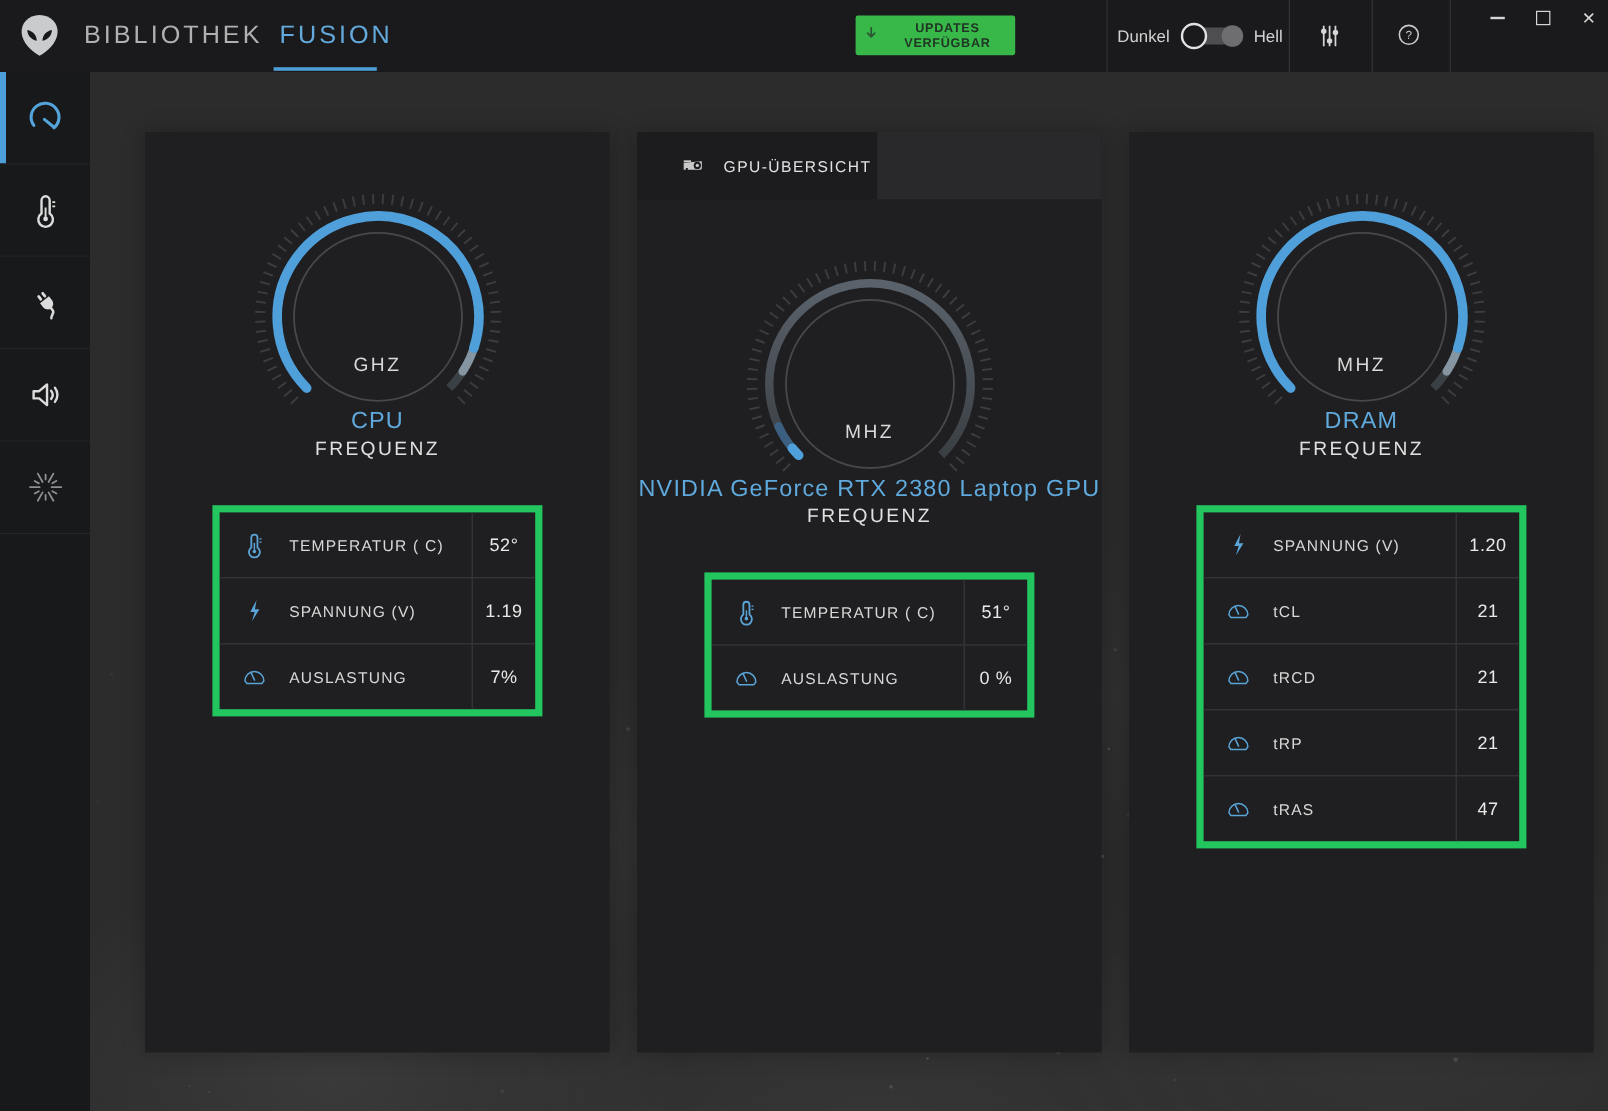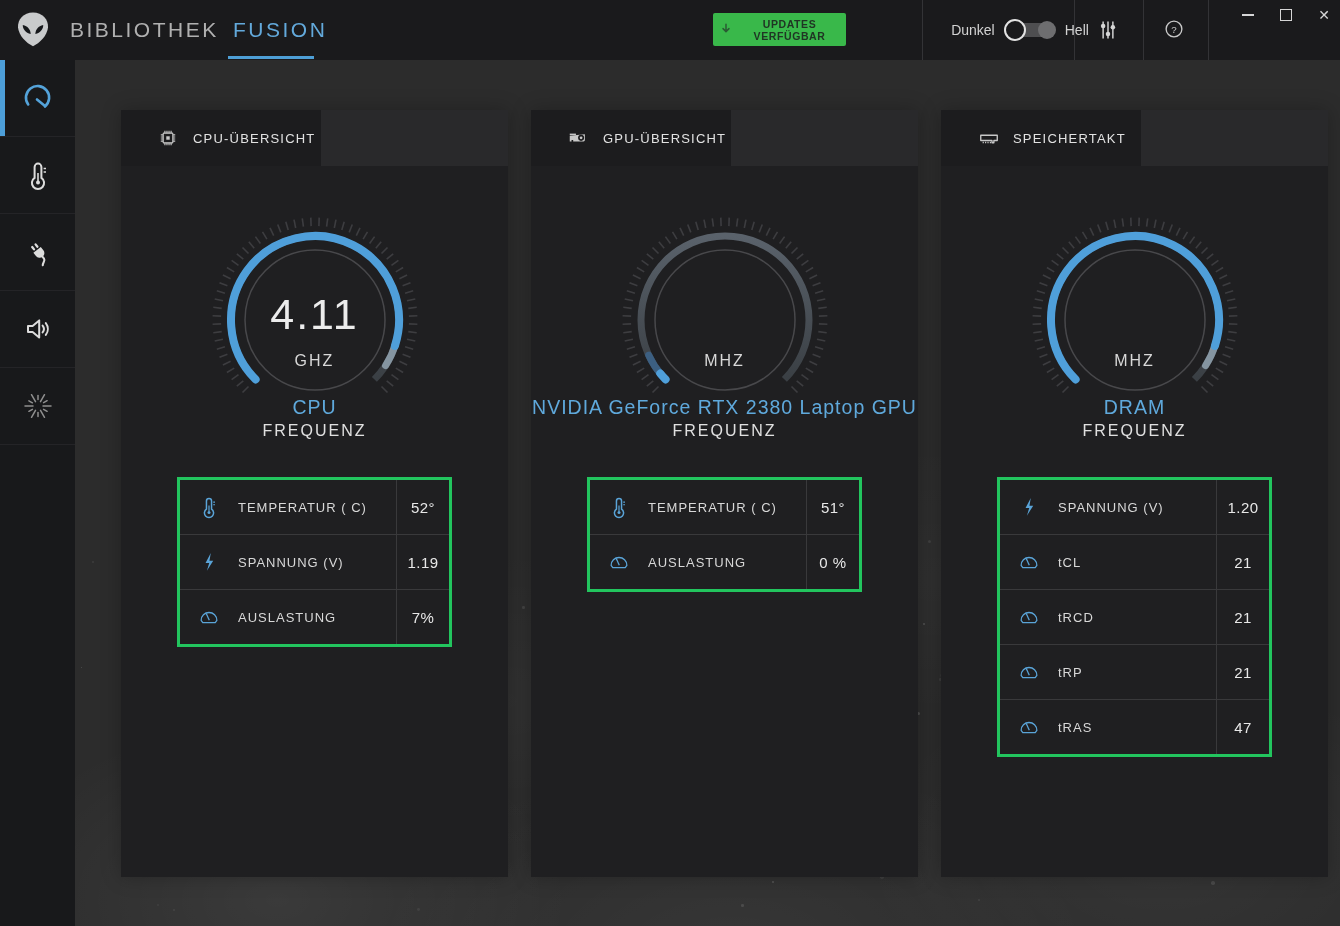--- a/index.html
+++ b/index.html
@@ -14,21 +14,21 @@
             color:#b0b0b0;text-decoration:none;font-weight:400;}
   .nav-bibliothek{left:70px;}
   .nav-fusion{left:233px;color:#63a9db;}
   .fusion-underline{position:absolute;left:228px;top:56px;width:86px;height:3px;background:#4e9fd6;}
   .updates-btn{position:absolute;left:713px;top:13px;width:133px;height:33px;background:#39b84a;
                border:none;border-radius:2px;display:flex;align-items:center;justify-content:space-between;gap:6px;
                font-family:"Liberation Sans",sans-serif;font-size:10.5px;font-weight:700;letter-spacing:.6px;
                color:#203524;cursor:pointer;}
   .tb-sep{position:absolute;top:0;width:1px;height:60px;background:#333336;}
   .theme-group{position:absolute;left:925px;top:0;width:150px;height:60px;display:flex;align-items:center;
-               justify-content:center;gap:9px;margin-left:20px;}
+               justify-content:center;gap:9px;}
   .theme-label{font-size:14px;color:#d2d2d2;}
   .toggle{position:relative;width:52px;height:22px;cursor:pointer;}
   .toggle .ring{position:absolute;left:0;top:0;width:18px;height:18px;border:2px solid #e2e2e2;border-radius:50%;background:#1a1a1c;z-index:2;}
   .toggle .track{position:absolute;left:10px;top:4px;width:40px;height:14px;background:#4e4e50;border-radius:7px;}
   .toggle .knob{position:absolute;right:0;top:2px;width:18px;height:18px;border-radius:50%;background:#6e6e70;}
   .tb-icon{position:absolute;top:17px;width:26px;height:26px;cursor:pointer;}
   .eq-icon{left:1095px;}
   .help-icon{left:1162px;}
   .win-controls{position:absolute;right:8px;top:4px;display:flex;gap:22px;align-items:center;height:22px;}
   .wc{width:16px;height:16px;display:flex;align-items:center;justify-content:center;color:#d6d6d6;cursor:pointer;}
@@ -67,21 +67,21 @@
   .gauge-svg{position:absolute;left:0;top:0;}
   .g-value{position:absolute;left:0;top:76px;width:100%;text-align:center;font-size:43px;font-weight:300;
            letter-spacing:2px;color:#ececec;}
   .g-unit{position:absolute;left:0;top:138px;width:100%;text-align:center;font-size:16px;letter-spacing:2px;
           color:#d8d8d8;}
   .g-name{position:absolute;left:-88px;top:182px;width:388px;text-align:center;font-size:19.5px;
           letter-spacing:1px;color:#5fa9dc;white-space:nowrap;}
   .g-sub{position:absolute;left:0;top:208px;width:100%;text-align:center;font-size:16px;letter-spacing:2px;
          color:#e0e0e0;}
 
-  .stats{margin:31px 56px 0;border:3px solid #22c55e;}
+  .stats{margin:31px 56px 0;border:6px solid #22c55e;}
   .stat-row{display:flex;align-items:stretch;height:54px;border-top:1px solid #39393b;}
   .stat-row:first-child{border-top:none;}
   .stat-icon{width:58px;display:flex;align-items:center;justify-content:center;}
   .stat-icon svg{width:24px;height:24px;}
   .stat-label{flex:1;display:flex;align-items:center;font-size:13px;letter-spacing:1px;color:#d8d8d8;
               white-space:nowrap;}
   .stat-value{width:52px;border-left:1px solid #39393b;display:flex;align-items:center;justify-content:center;
               font-size:15px;color:#e8e8e8;letter-spacing:.5px;}
 </style>
 </head>
@@ -288,30 +288,20 @@
         <div class="dot" style="left: 1247px; top: 706px; width: 1.4px; height: 1.4px; opacity: 0.126;"></div>
         <div class="dot" style="left: 342px; top: 848px; width: 2.8px; height: 2.8px; opacity: 0.066;"></div>
         <div class="dot" style="left: 1188px; top: 647px; width: 1.5px; height: 1.5px; opacity: 0.138;"></div>
         <div class="dot" style="left: 56px; top: 448px; width: 2px; height: 2px; opacity: 0.129;"></div>
         <div class="dot" style="left: 1014px; top: 483px; width: 2.6px; height: 2.6px; opacity: 0.119;"></div>
         <div class="dot" style="left: 688px; top: 496px; width: 2.4px; height: 2.4px; opacity: 0.088;"></div>
         <div class="dot" style="left: 197px; top: 709px; width: 1.8px; height: 1.8px; opacity: 0.059;"></div>
       </div>
     <div class="cards" id="cards">
         <section class="card">
-          <div class="card-header">
-            <div class="card-tab">
-              <span class="tab-icon"><svg viewBox="0 0 32 32" width="22" height="22" fill="none" stroke="#c8c8c8" stroke-width="1.7">
-                  <rect x="9" y="9" width="14" height="14" rx="1"></rect>
-                  <rect x="13.5" y="13.5" width="5" height="5" fill="#c8c8c8" stroke="none"></rect>
-                  <path d="M11.5 5.5 V9 M11.5 23 V26.5 M5.5 11.5 H9 M23 11.5 H26.5 M14.5 5.5 V9 M14.5 23 V26.5 M5.5 14.5 H9 M23 14.5 H26.5 M17.5 5.5 V9 M17.5 23 V26.5 M5.5 17.5 H9 M23 17.5 H26.5 M20.5 5.5 V9 M20.5 23 V26.5 M5.5 20.5 H9 M23 20.5 H26.5 "></path>
-                </svg></span>
-              <span class="tab-label">CPU-ÜBERSICHT</span>
-            </div>
-          </div>
           <div class="gauge-wrap">
             <svg class="gauge-svg" width="212" height="212" viewBox="0 0 212 212">
               <defs>
                 <linearGradient id="tg-cpu" x1="0" y1="0" x2="0" y2="1">
                   <stop offset="0" stop-color="#5a626b"></stop>
                   <stop offset="1" stop-color="#3a3f44"></stop>
                 </linearGradient>
               </defs>
               <g stroke="#3d3d40" stroke-width="1.6">
                 <line x1="39.5" y1="172.5" x2="33.5" y2="178.5"></line>
@@ -371,21 +361,20 @@
                 <line x1="186.8" y1="154.1" x2="194.1" y2="158.5"></line>
                 <line x1="182.5" y1="160.6" x2="189.4" y2="165.6"></line>
                 <line x1="177.7" y1="166.8" x2="184.2" y2="172.2"></line>
                 <line x1="172.5" y1="172.5" x2="178.5" y2="178.5"></line>
               </g>
               <circle cx="106" cy="106" r="70" fill="none" stroke="#48484b" stroke-width="1.5"></circle>
               <path d="M 46.60 165.40 A 84 84 0 1 1 165.40 165.40" fill="none" stroke="url(#tg-cpu)" stroke-width="7"></path>
               <path d="M 186.48 130.07 A 84 84 0 0 1 176.57 151.57" fill="none" stroke="#8595a1" stroke-width="7" stroke-linecap="round"></path>
               <path d="M 46.60 165.40 A 84 84 0 1 1 185.89 131.96" fill="none" stroke="#4f9fda" stroke-width="8" stroke-linecap="round"></path>
             </svg>
-            <div class="g-value">4.11</div>
             <div class="g-unit">GHZ</div>
             <div class="g-name">CPU</div>
             <div class="g-sub">FREQUENZ</div>
           </div>
           <div class="stats">
             <div class="stat-row">
               <span class="stat-icon">
                 <svg viewBox="0 0 32 32" width="32" height="32" fill="none" stroke="#5aa4d8" stroke-width="2">
                   <path d="M12.6 18.9 V8 a3.4 3.4 0 0 1 6.8 0 v10.9 a6.1 6.1 0 1 1 -6.8 0 Z"></path>
                   <path d="M16 14 v8" stroke-width="1.6"></path>
@@ -525,29 +514,20 @@
                   <path d="M5.5 20.5 A10.5 10.5 0 1 1 26.5 20.5 L24.3 23.4 H7.7 Z" stroke-linejoin="round"></path>
                   <path d="M12.3 11.2 L16.4 20.2"></path>
                 </svg>
               </span>
               <span class="stat-label">AUSLASTUNG</span>
               <span class="stat-value">0 %</span>
             </div>
           </div>
         </section>
         <section class="card">
-          <div class="card-header">
-            <div class="card-tab">
-              <span class="tab-icon"><svg viewBox="0 0 32 32" width="24" height="24" fill="none" stroke="#c8c8c8" stroke-width="1.8">
-                  <path d="M5 11 h22 v7 h-4.5 v3 h-2.5 v-3 H5 Z" stroke-linejoin="round"></path>
-                  <path d="M7.5 20.5 h1.6 M10.7 20.5 h1.6 M13.9 20.5 h1.6 M17.1 20.5 h1.6" stroke-width="2"></path>
-                </svg></span>
-              <span class="tab-label">SPEICHERTAKT</span>
-            </div>
-          </div>
           <div class="gauge-wrap">
             <svg class="gauge-svg" width="212" height="212" viewBox="0 0 212 212">
               <defs>
                 <linearGradient id="tg-dram" x1="0" y1="0" x2="0" y2="1">
                   <stop offset="0" stop-color="#5a626b"></stop>
                   <stop offset="1" stop-color="#3a3f44"></stop>
                 </linearGradient>
               </defs>
               <g stroke="#3d3d40" stroke-width="1.6">
                 <line x1="39.5" y1="172.5" x2="33.5" y2="178.5"></line>

